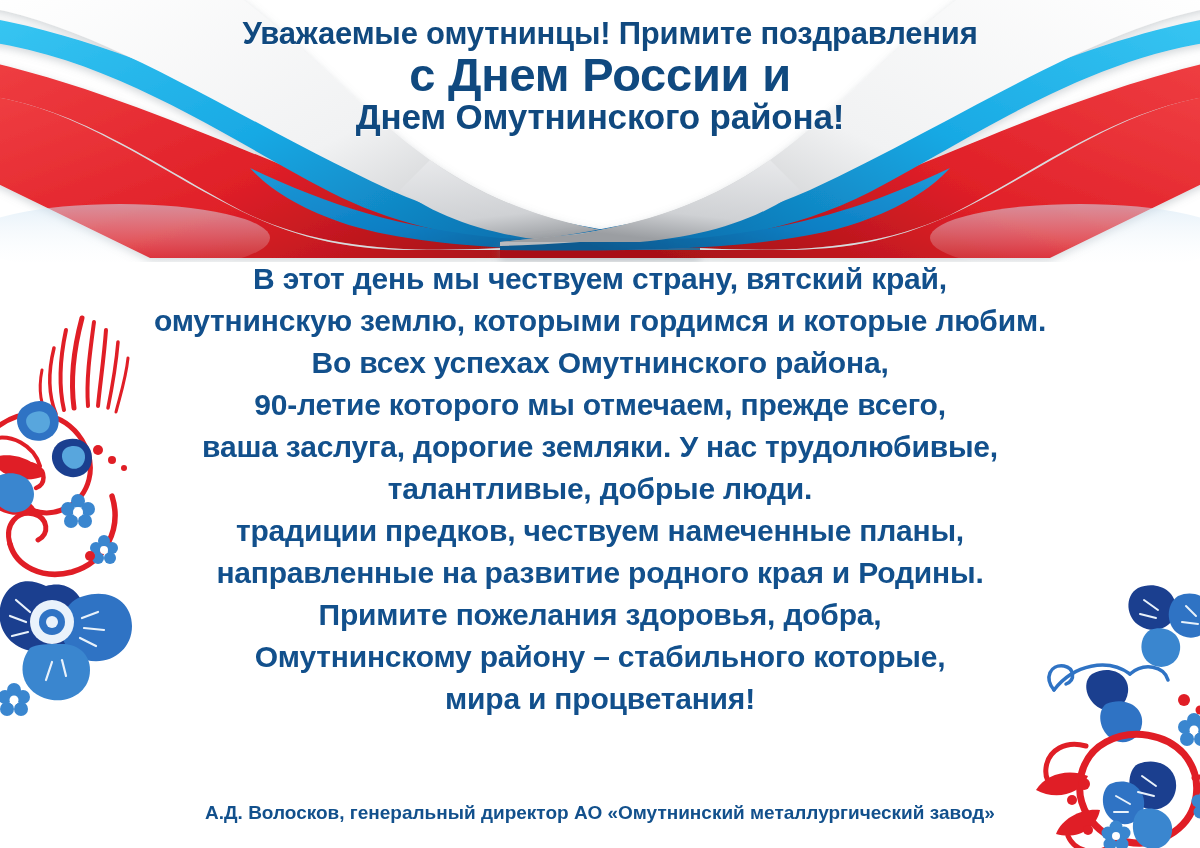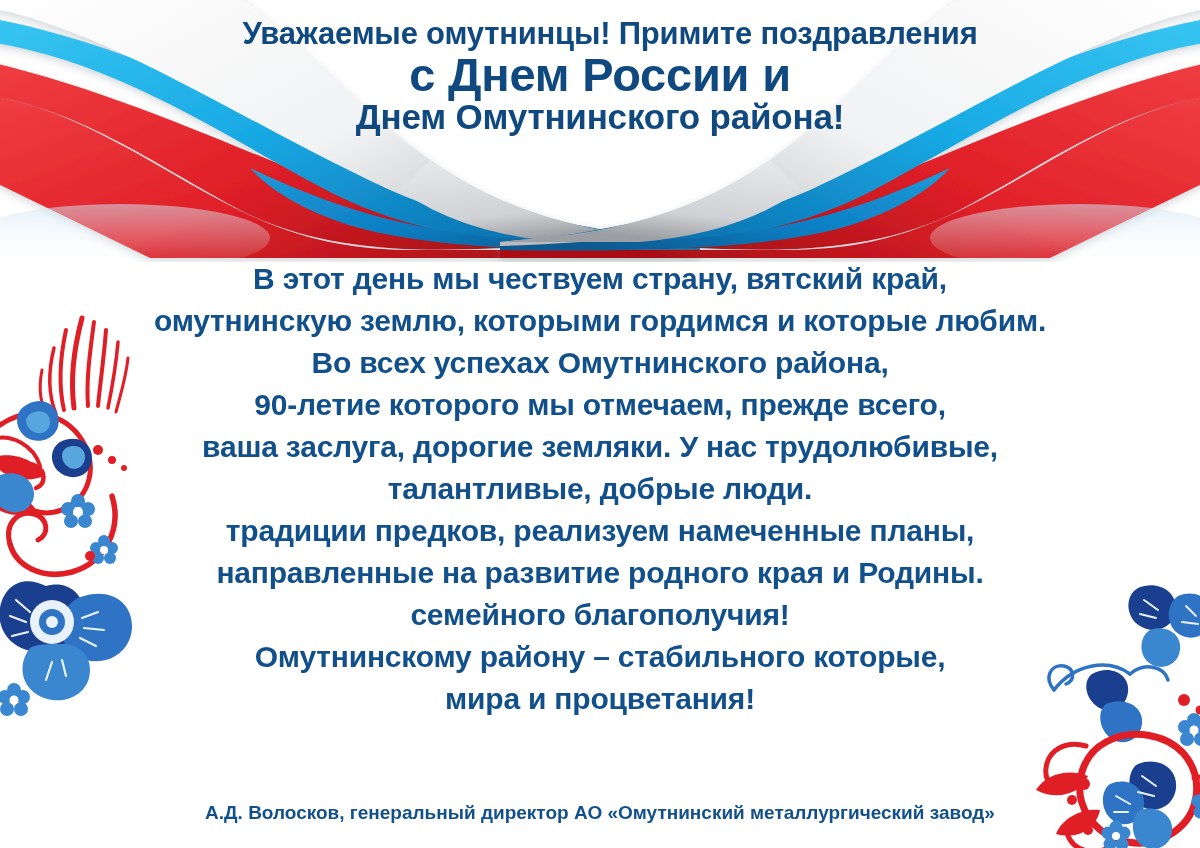--- a/index.html
+++ b/index.html
@@ -383,23 +383,23 @@
       <span class="hl hl-3">Днем Омутнинского района!</span>
     </div>
 
     <div class="body-text">
       <span class="bl">В этот день мы чествуем страну, вятский край,</span>
       <span class="bl">омутнинскую землю, которыми гордимся и которые любим.</span>
       <span class="bl">Во всех успехах Омутнинского района,</span>
       <span class="bl">90-летие которого мы отмечаем, прежде всего,</span>
       <span class="bl">ваша заслуга, дорогие земляки. У нас трудолюбивые,</span>
       <span class="bl">талантливые, добрые люди.</span>
-      <span class="bl">традиции предков, реализуем намеченные планы,</span>
+      <span class="bl">традиции предков, чествуем намеченные планы,</span>
       <span class="bl">направленные на развитие родного края и  Родины.</span>
-      <span class="bl">семейного благополучия!</span>
+      <span class="bl">Примите пожелания здоровья, добра,</span>
       <span class="bl">Омутнинскому району – стабильного которые,</span>
       <span class="bl">мира и процветания!</span>
     </div>
 
     <div class="signature">А.Д. Волосков, генеральный директор АО «Омутнинский металлургический завод»</div>
 
   </div>
 </div>
 
 </body></html>

